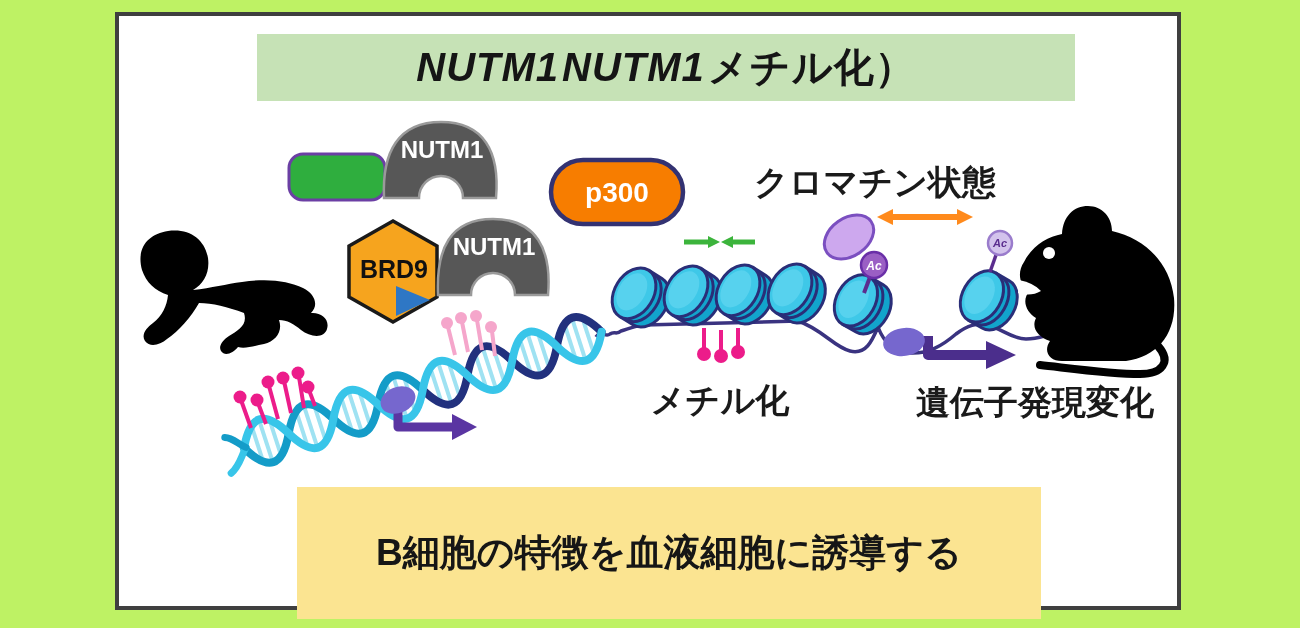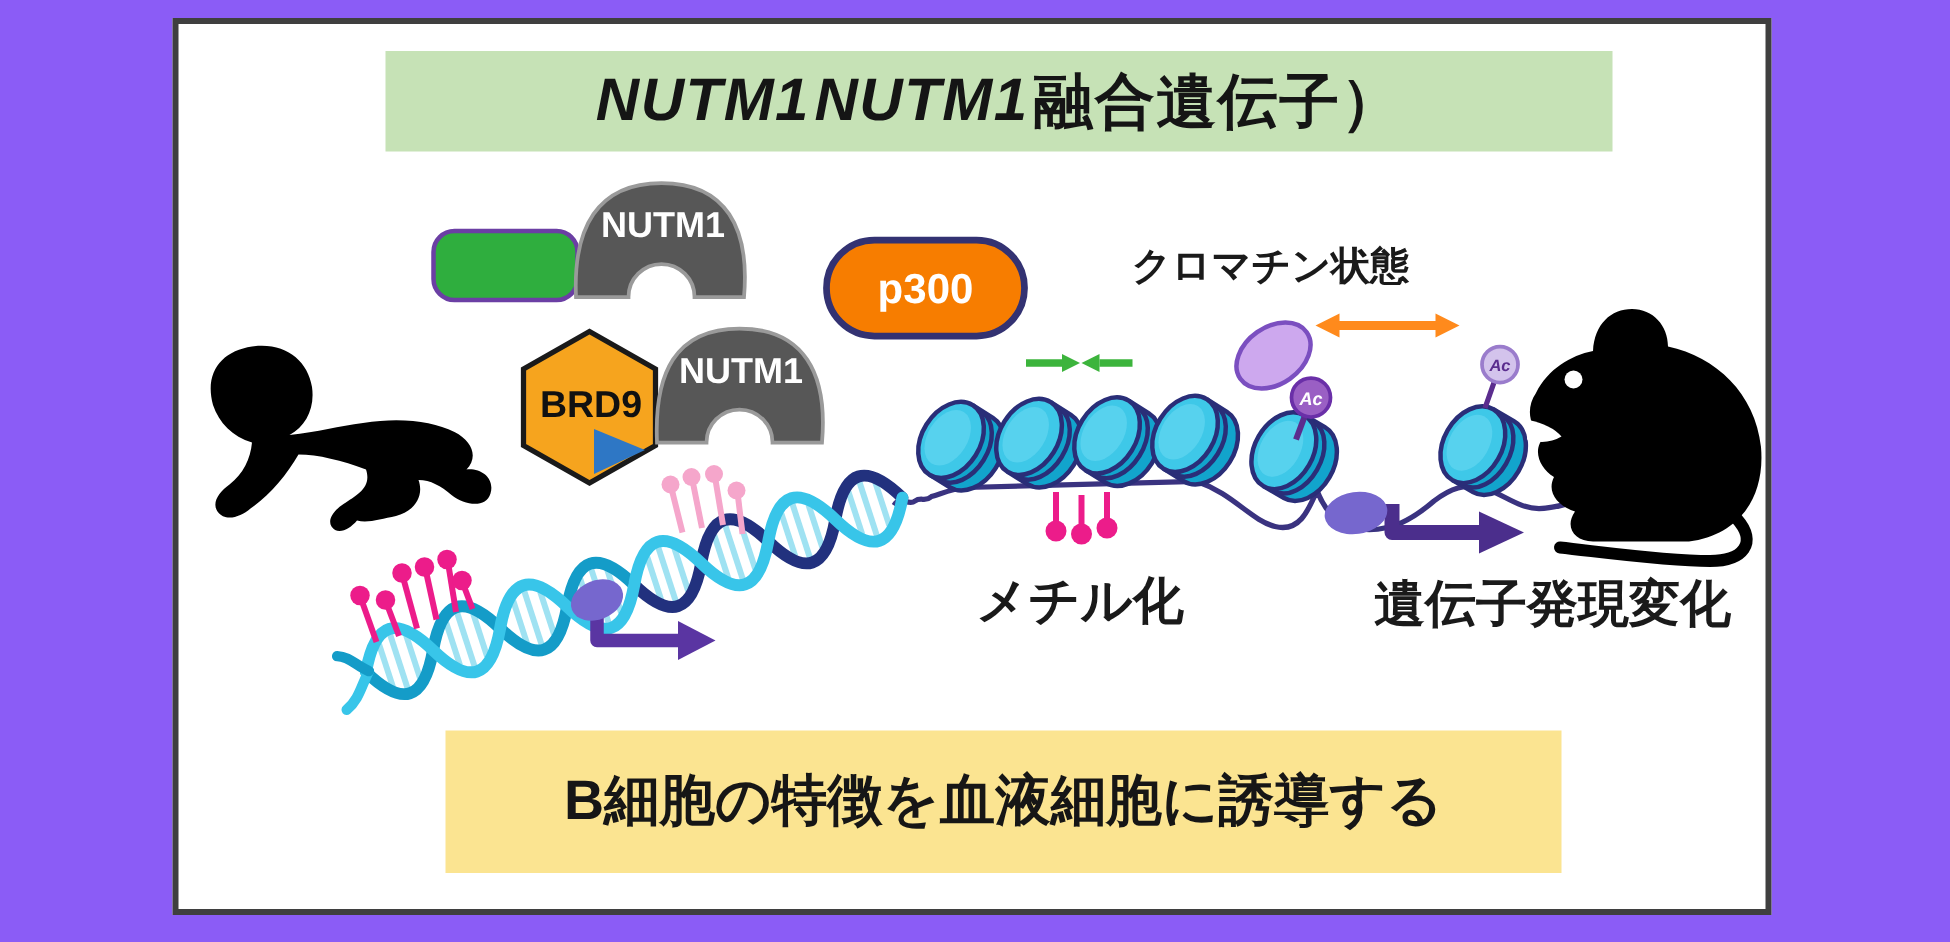--- a/index.html
+++ b/index.html
@@ -1,48 +1,48 @@
 <!DOCTYPE html>
 <html><head>
 <meta charset="utf-8">
 <style>
   html,body{margin:0;padding:0;background:#fff;}
-  .stage{position:relative;width:1300px;height:628px;background:#8b5cf6;overflow:hidden;
+  .stage{position:relative;width:1300px;height:628px;background:#bef264;overflow:hidden;
          font-family:"Liberation Sans",sans-serif;}
   .frame{position:absolute;left:115px;top:12px;width:1066px;height:598px;
          border:4px solid #3f3f3f;background:#fff;box-sizing:border-box;}
   .banner{position:absolute;left:257px;top:34px;width:818px;height:67px;background:#c6e2b6;
           display:flex;align-items:center;justify-content:center;
           font-size:40px;font-weight:600;color:#151515;letter-spacing:1px;white-space:nowrap;}
   .banner .it{font-style:italic;padding-right:3px;}
   .lbl{position:absolute;font-weight:700;color:#1a1a1a;text-align:center;white-space:nowrap;}
-  #chromatin-label{left:712px;top:160px;width:270px;font-size:26px;}
+  #chromatin-label{left:740px;top:160px;width:270px;font-size:34px;}
   #methyl-label{left:645px;top:378px;width:150px;font-size:34px;}
   #geneexp-label{left:885px;top:380px;width:300px;font-size:34px;}
-  .summary{position:absolute;left:297px;top:487px;width:744px;height:95px;background:#fbe491;
+  .summary{position:absolute;left:297px;top:487px;width:744px;height:132px;background:#fbe491;
            display:flex;flex-direction:row;align-items:center;justify-content:center;
            font-size:37px;font-weight:600;color:#161616;line-height:1.3;white-space:nowrap;gap:48px;}
   svg.art{position:absolute;left:0;top:0;}
   svg text{font-family:"Liberation Sans",sans-serif;text-anchor:middle;}
   .tw{fill:#fff;font-weight:700;font-size:24px;}
   .tb{fill:#111;font-weight:700;font-size:25px;}
   .tp{fill:#fff;font-weight:600;font-size:28px;}
   .tac1{fill:#fff;font-weight:700;font-size:12px;font-style:italic;}
   .tac2{fill:#5b2d8e;font-weight:700;font-size:11px;font-style:italic;}
 </style>
 </head>
 <body>
 
 <div class="stage">
   <div class="frame"></div>
 
   <div class="banner">
     <span class="it">NUTM1</span>
       <span class="it">NUTM1</span>
-      <span>融合遺伝子）</span>
+      <span>メチル化）</span>
   </div>
 
   <svg class="art" width="1300" height="628" viewBox="0 0 1300 628">
     <defs>
       <g id="nuc">
         <rect x="-8" y="-31" width="18" height="62" fill="#12a4cc"></rect>
         <ellipse cx="10" cy="0" rx="22" ry="31" fill="#12a4cc"></ellipse>
         <path d="M -8,-31 L 10,-31 A 22 31 0 0 1 10,31 L -8,31" fill="none" stroke="#2a2e78" stroke-width="3.4"></path>
         <path d="M 1,-30 A 20 30 0 0 1 1,30" fill="none" stroke="#2a2e78" stroke-width="3.4"></path>
         <ellipse cx="-8" cy="0" rx="22" ry="31" fill="#3ec8e8" stroke="#2a2e78" stroke-width="3.4"></ellipse>

